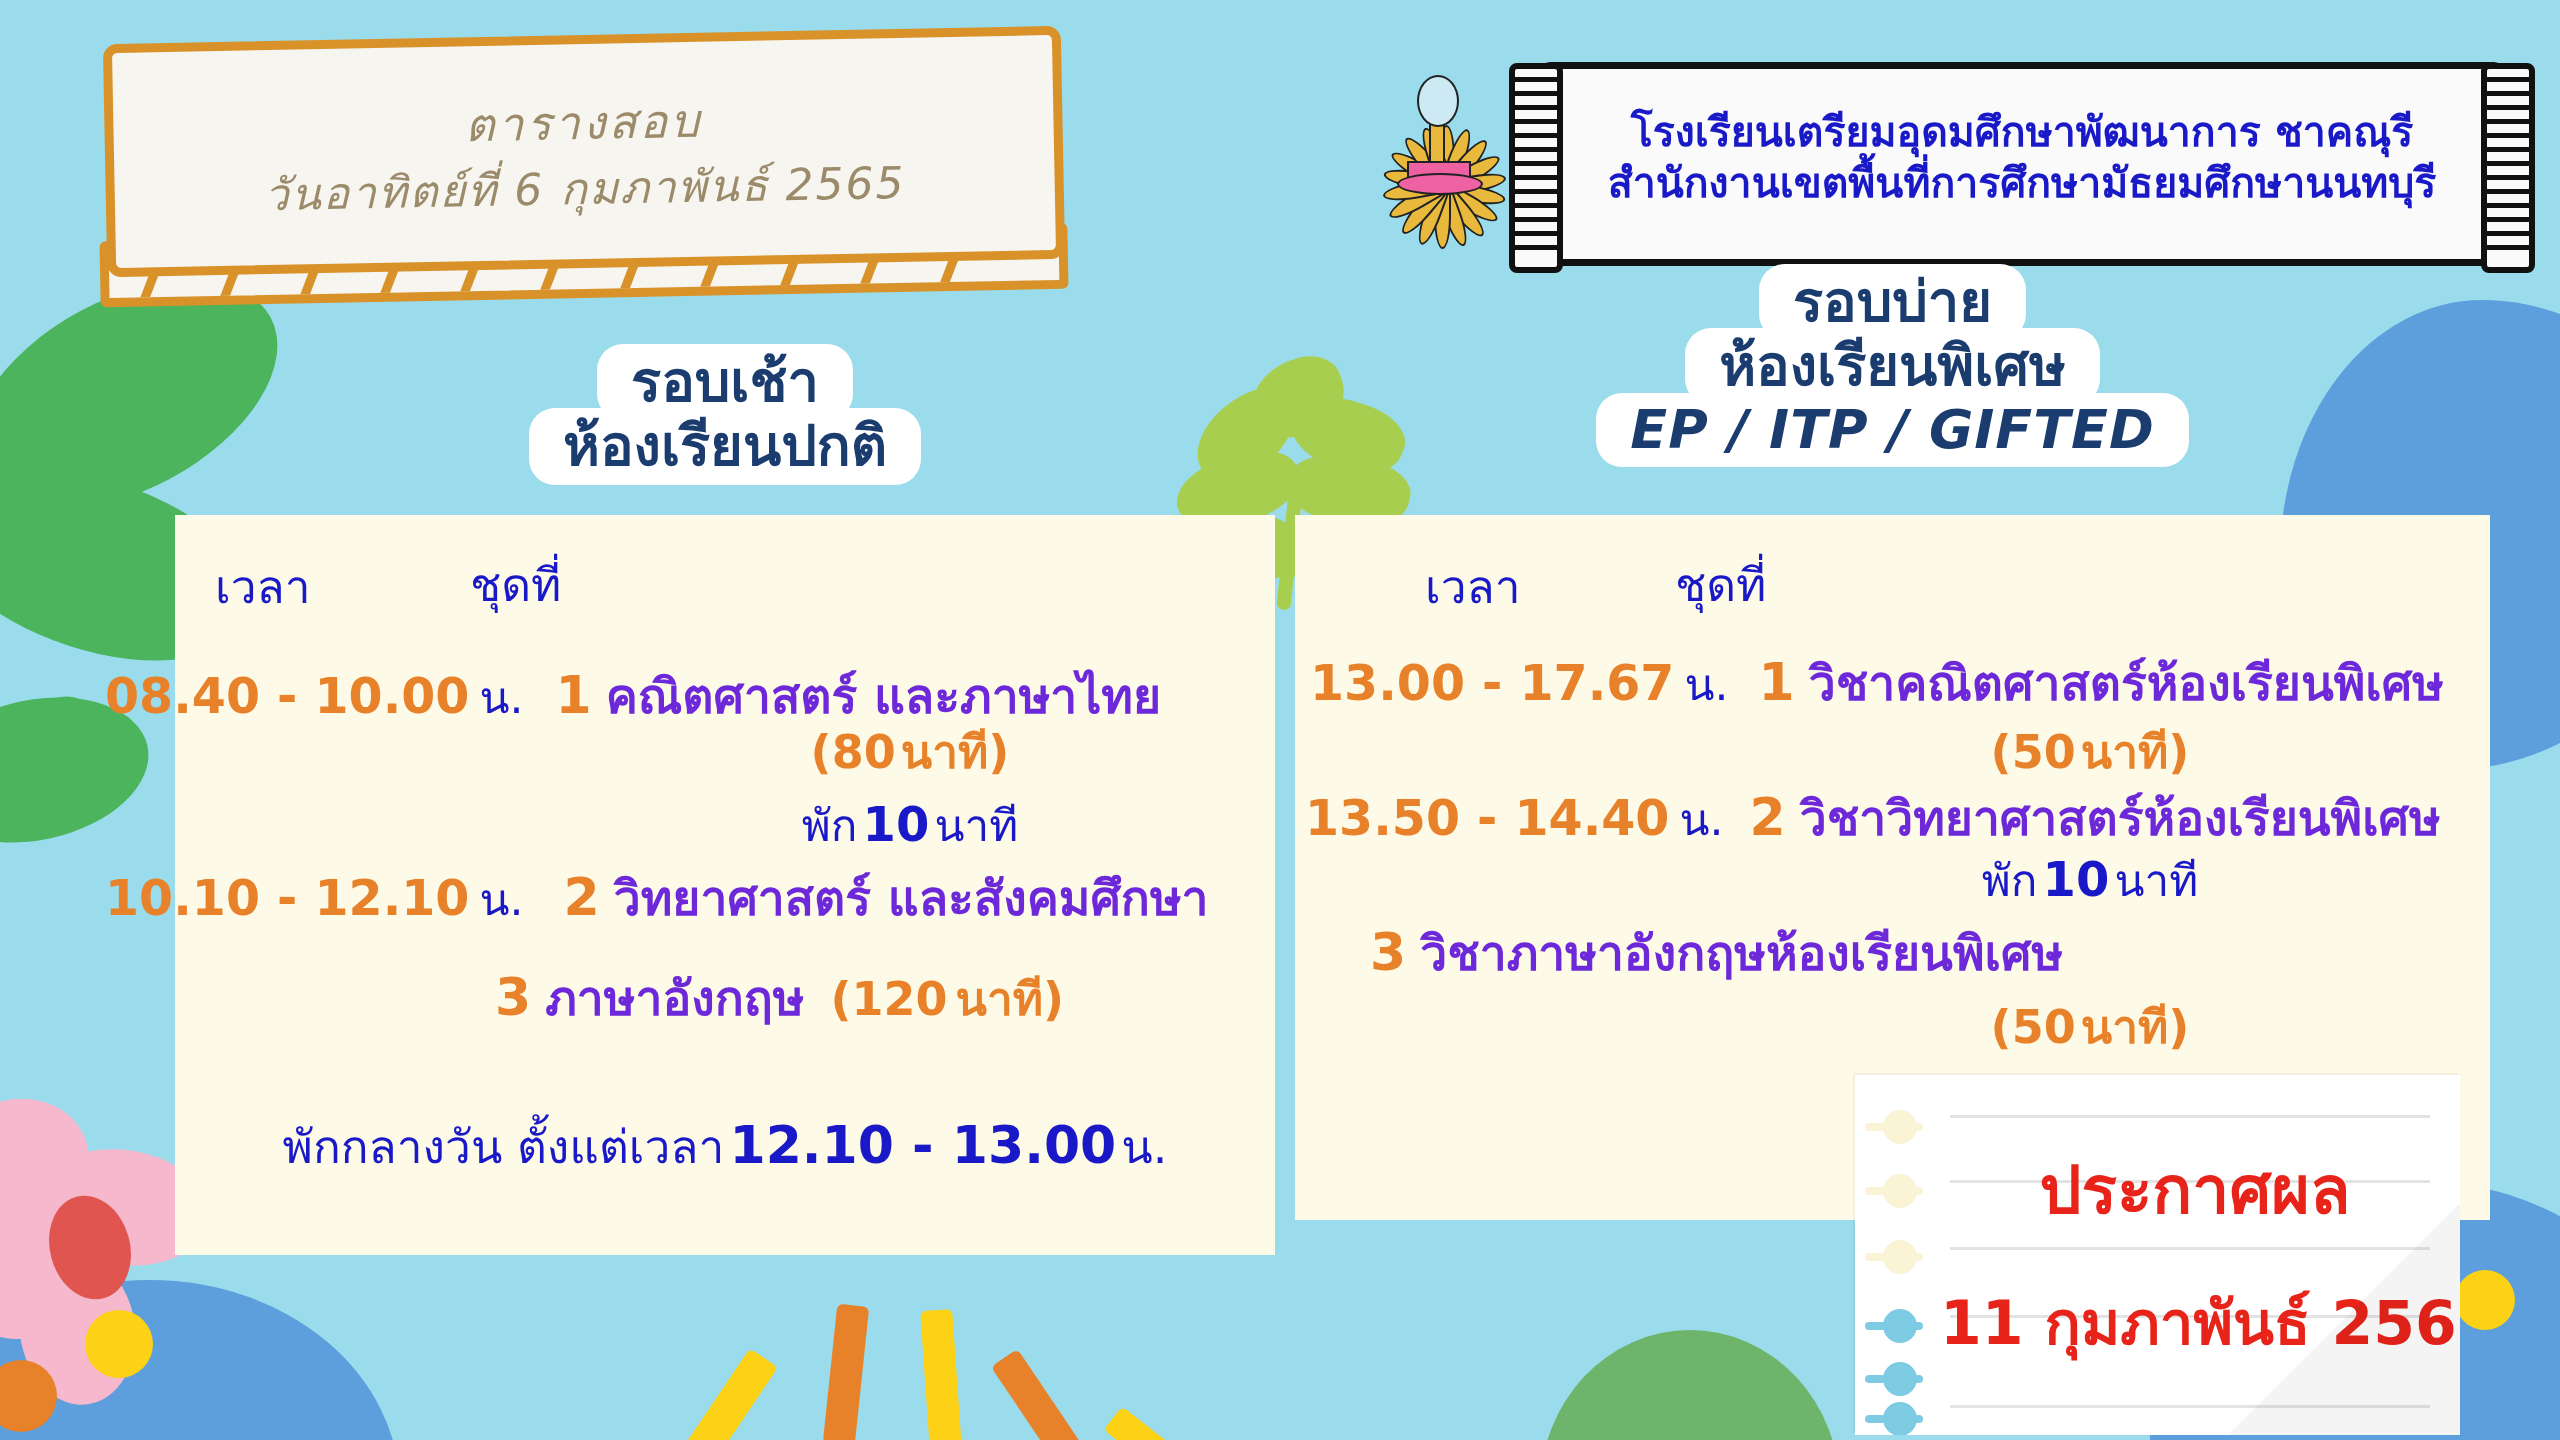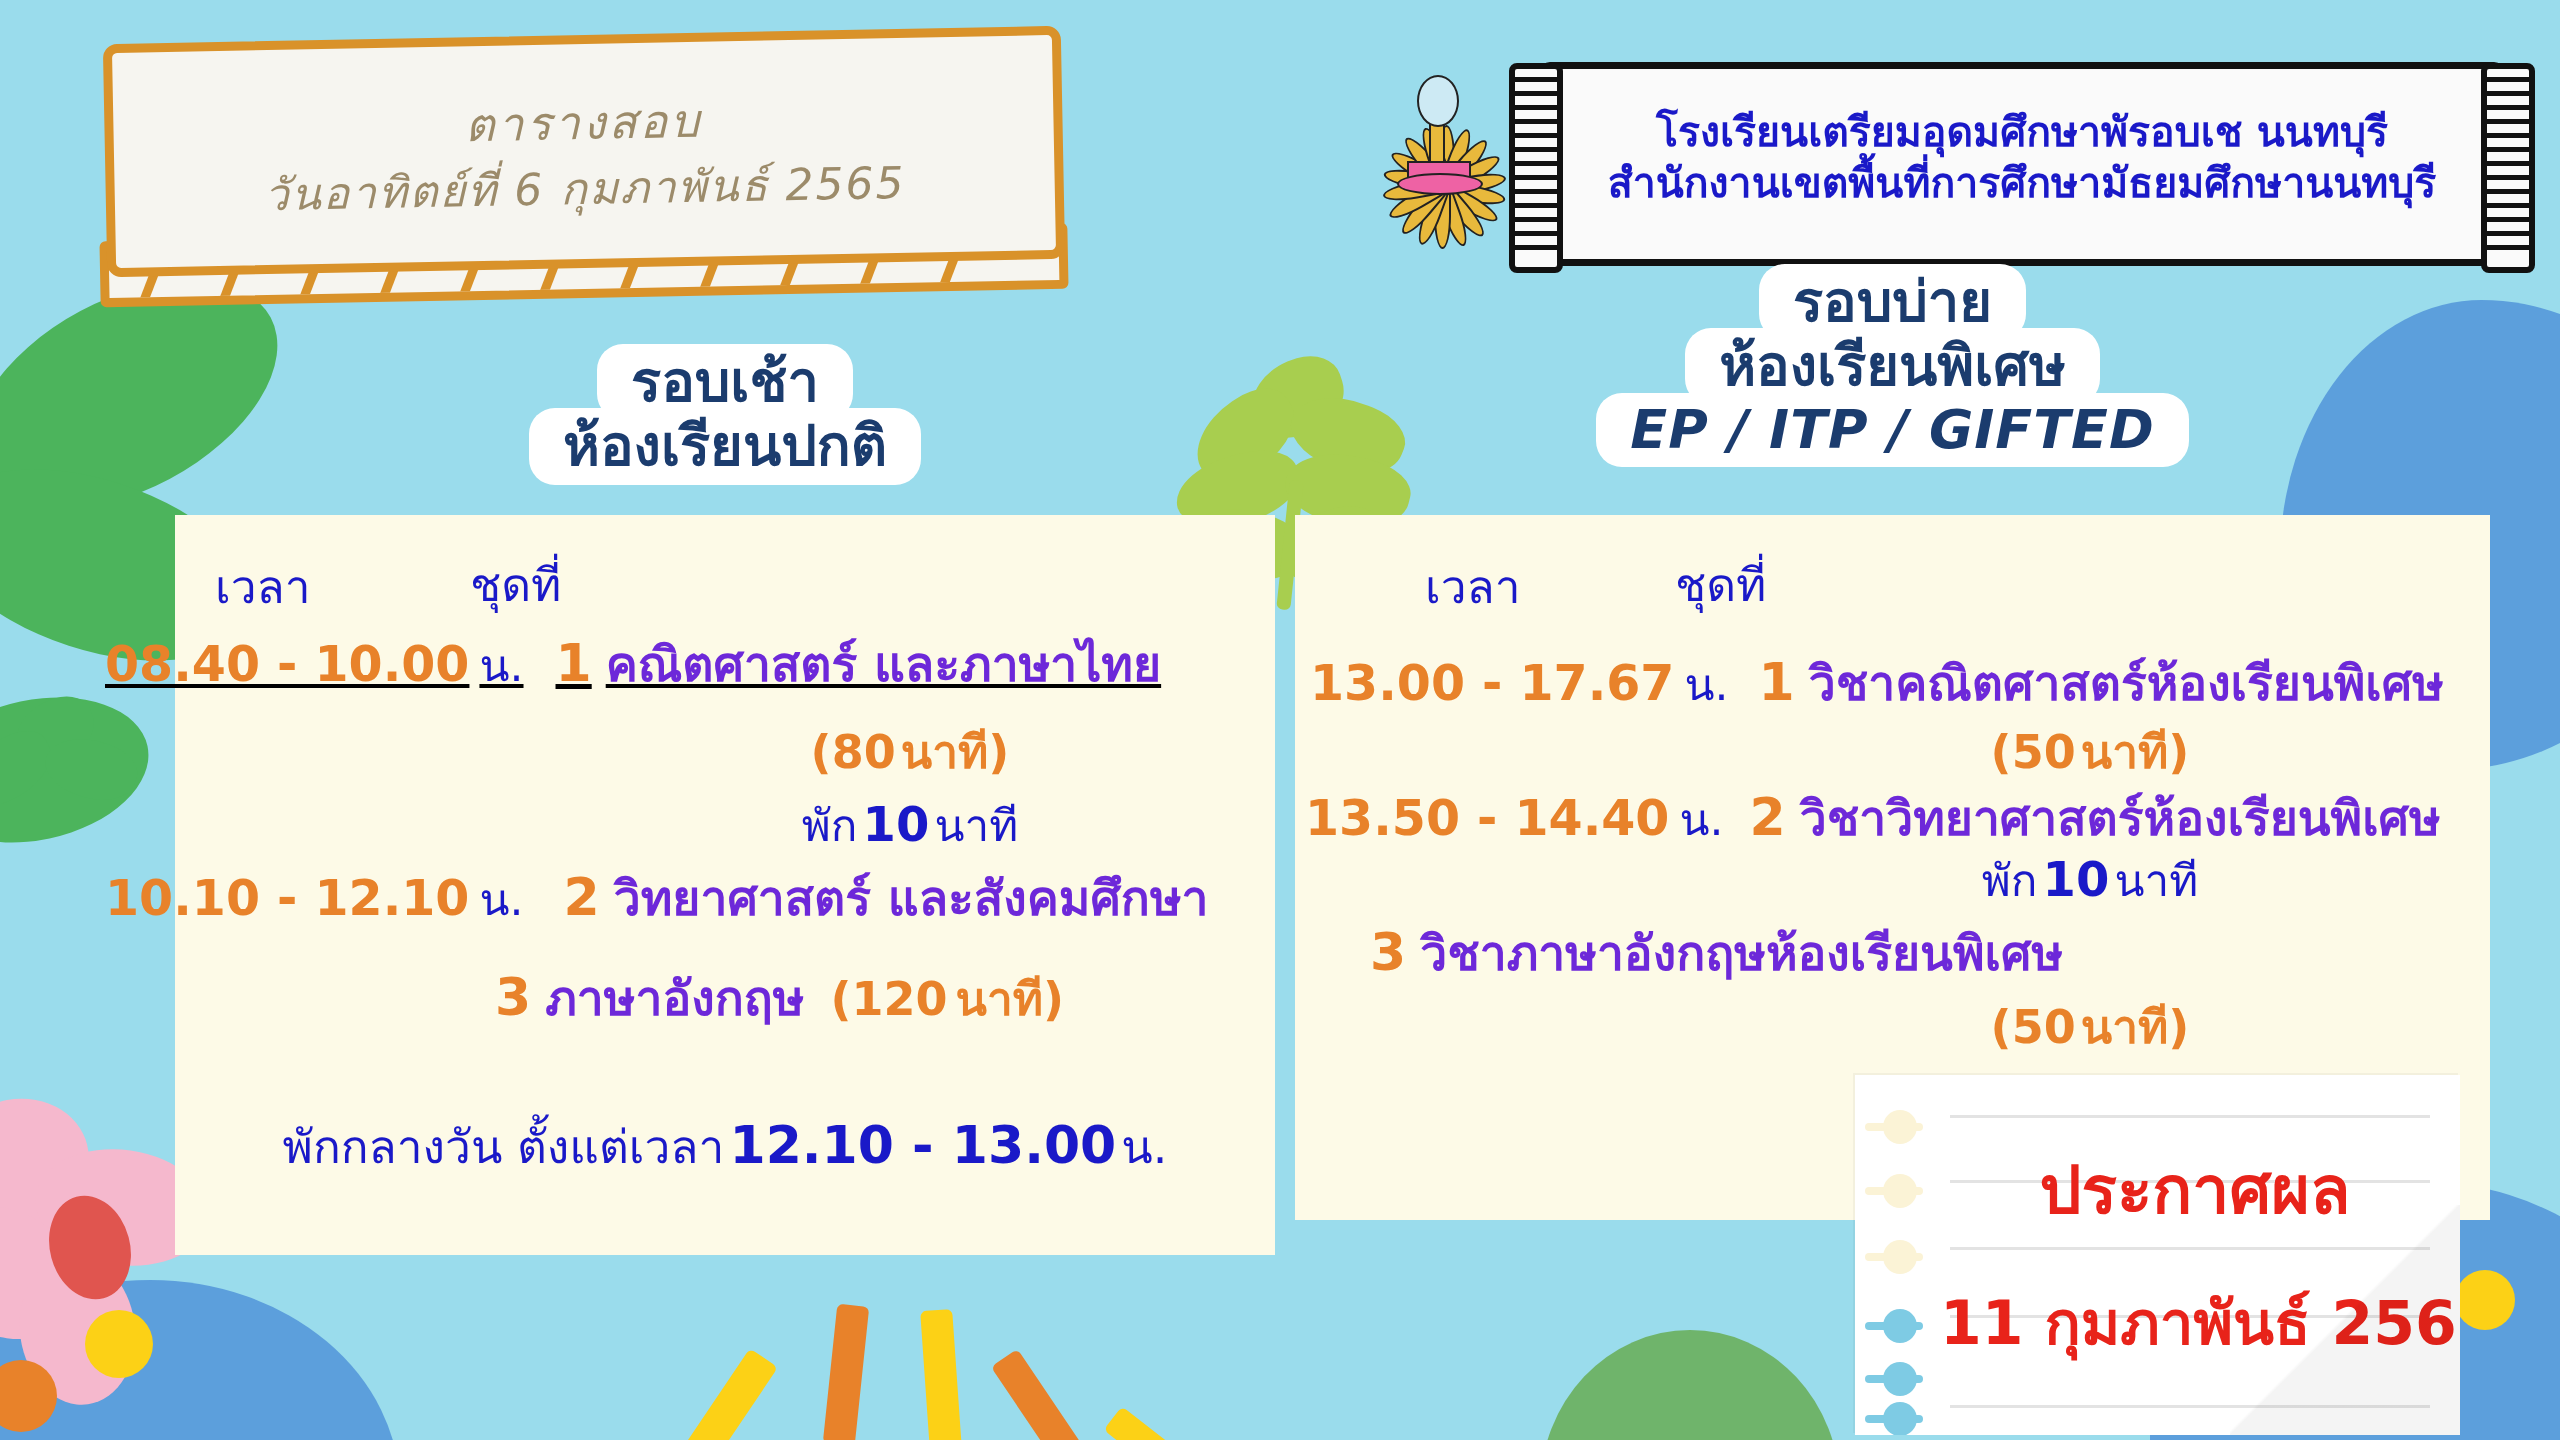--- a/index.html
+++ b/index.html
@@ -258,36 +258,36 @@
         <i style="top:78px"></i>
         <i style="top:92px"></i>
         <i style="top:106px"></i>
       <i style="top:120px"></i>
         <i style="top:134px"></i>
         <i style="top:148px"></i>
         <i style="top:162px"></i>
       <i style="top:176px"></i>
     </div>
     <div class="school-name">
-      <div>โรงเรียนเตรียมอุดมศึกษาพัรอบเช นนทบุรี</div>
+      <div>โรงเรียนเตรียมอุดมศึกษาพัฒนาการ ชาคณุรี</div>
       <div>สำนักงานเขตพื้นที่การศึกษามัธยมศึกษานนทบุรี</div>
     </div>
   </div>
 
   <div class="hdr" style="left:175px;top:350px;width:1100px;">
     <div><span class="pill">รอบเช้า</span></div>
     <div><span class="pill">ห้องเรียนปกติ</span></div>
   </div>
 
   <div class="card left"></div>
 
   <div class="colhdr" style="left:215px;top:550px;">เวลา</div>
   <div class="colhdr" style="left:470px;top:548px;">ชุดที่</div>
 
-  <div class="row" style="left:105px;top:626px;text-decoration:underline;">
+  <div class="row" style="left:105px;top:658px;">
     <span class="time">08.40 - 10.00</span>
     <span class="nor">น.</span>
     <span class="setno" style="margin-left:32px;">1</span>
     <span class="subject">คณิตศาสตร์ และภาษาไทย</span>
   </div>
   <div class="centerline" style="left:560px;top:715px;width:700px;">
     <span class="dur">(80</span>
     <span class="dur unit">นาที)</span>
   </div>
 

